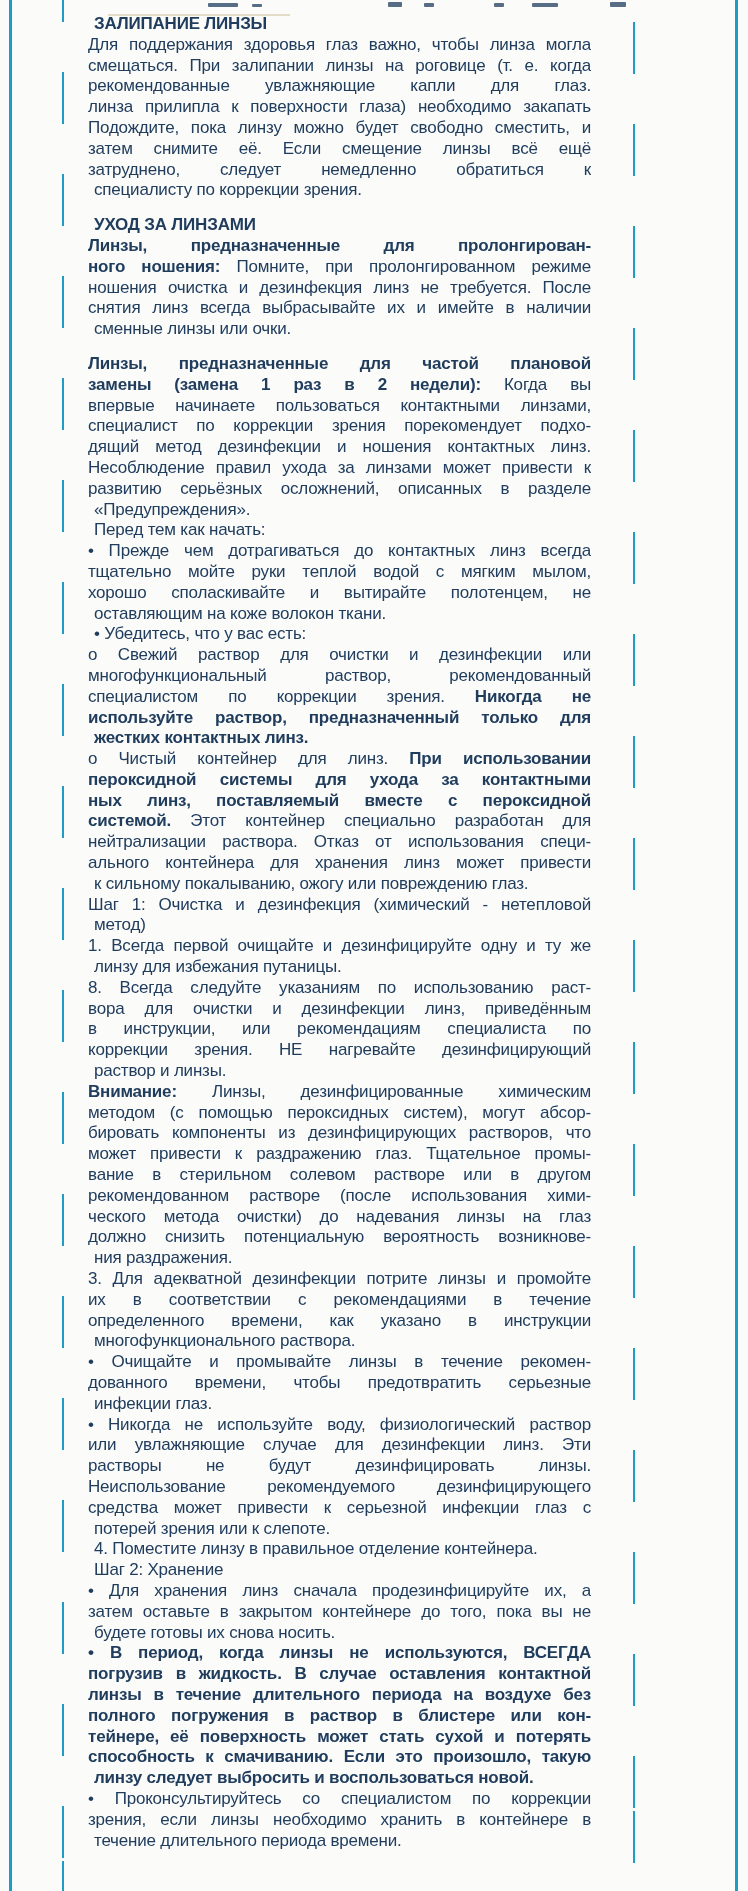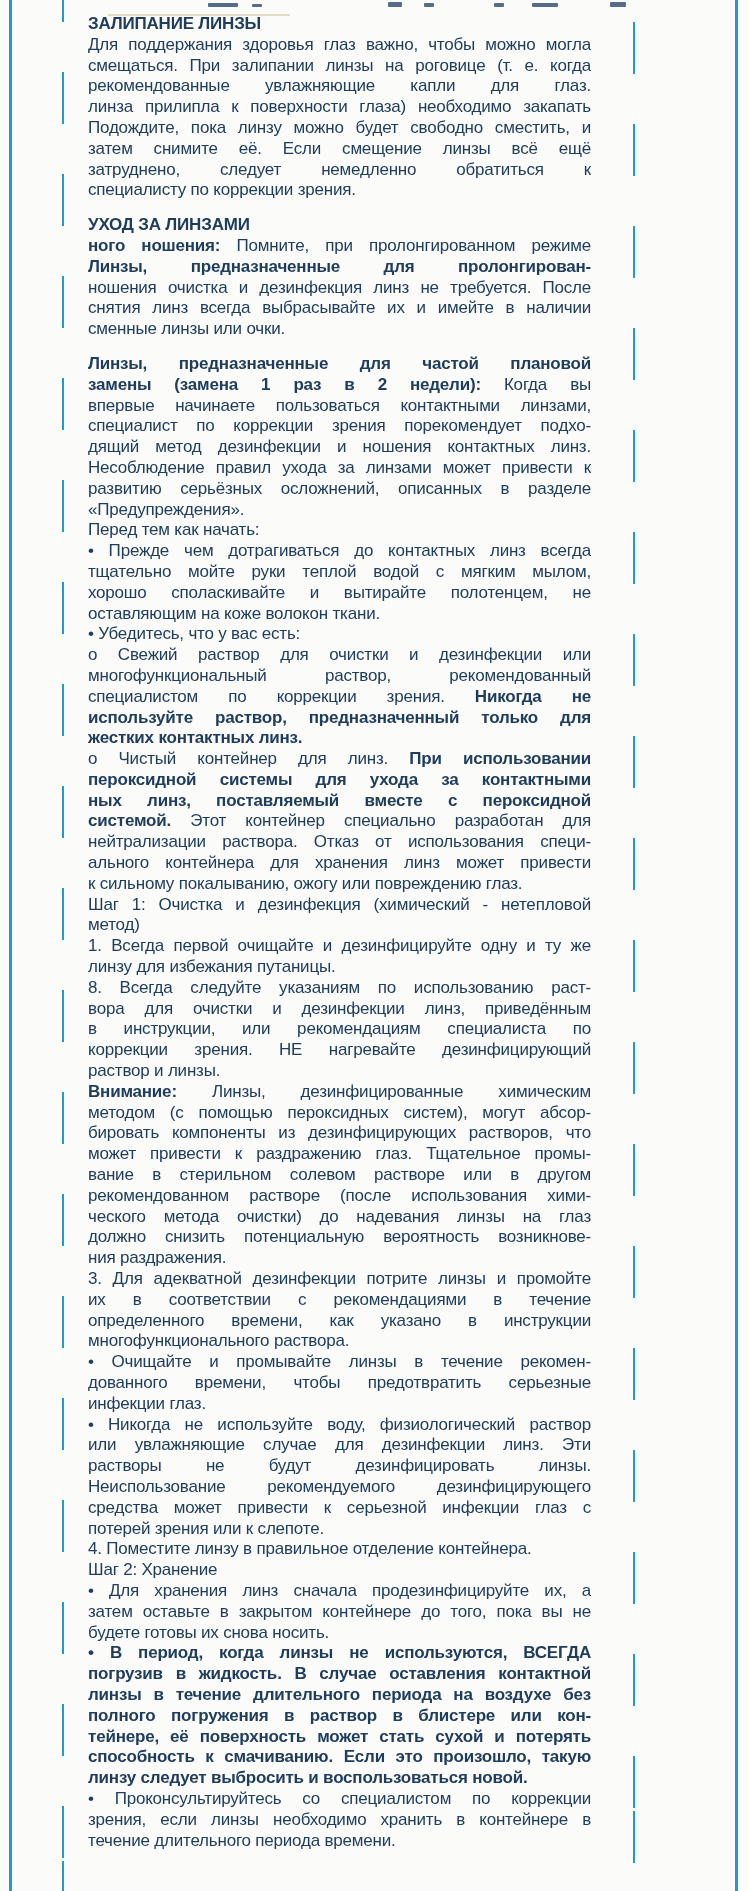--- a/index.html
+++ b/index.html
@@ -24,21 +24,21 @@
 
   .text-col{
     position:absolute;left:88px;top:14px;width:503px;
     color:var(--ink,#203d5e);
     font-size:17px;letter-spacing:-0.2px;
   }
   .line{
     height:20.8px;line-height:20.8px;overflow:hidden;
     text-align:justify;text-align-last:justify;
   }
-  .line.end{text-align-last:left;}
+  .line.end{text-align-last:left;margin-left:6px;}
   .line.blank{height:14px;}
   .b{font-weight:bold;}
 
   
   .top-fragments{position:absolute;left:0;top:0;width:748px;height:10px;}
   .frag{position:absolute;background:var(--ink,#203d5e);opacity:.75;border-radius:1px;}
   .f1{left:208px;top:3px;width:30px;height:4px;}
   .f2{left:252px;top:4px;width:10px;height:3px;}
   .f3{left:388px;top:2px;width:14px;height:5px;}
   .f4{left:424px;top:3px;width:10px;height:4px;}
@@ -64,32 +64,32 @@
     <span class="frag f3"></span>
     <span class="frag f4"></span>
     <span class="frag f5"></span>
     <span class="frag f6"></span>
     <span class="frag f7"></span>
   </div>
   <div class="scan-artifact"></div>
 
   <div class="text-col">
       <div class="line end"><span class="b">ЗАЛИПАНИЕ ЛИНЗЫ</span></div>
-      <div class="line"><span>Для поддержания здоровья глаз важно, чтобы можно могла</span></div>
+      <div class="line"><span>Для поддержания здоровья глаз важно, чтобы линза могла</span></div>
       <div class="line"><span>смещаться. При залипании линзы на роговице (т. е. когда</span></div>
       <div class="line"><span>рекомендованные увлажняющие капли для глаз.</span></div>
       <div class="line"><span>линза прилипла к поверхности глаза) необходимо закапать</span></div>
       <div class="line"><span>Подождите, пока линзу можно будет свободно сместить, и</span></div>
       <div class="line"><span>затем снимите её. Если смещение линзы всё ещё</span></div>
       <div class="line"><span>затруднено, следует немедленно обратиться к</span></div>
       <div class="line end"><span>специалисту по коррекции зрения.</span></div>
       <div class="line blank"></div>
       <div class="line end"><span class="b">УХОД ЗА ЛИНЗАМИ</span></div>
+      <div class="line"><span class="b">Линзы, предназначенные для пролонгирован-</span></div>
       <div class="line"><span class="b">ного ношения:</span><span> Помните, при пролонгированном режиме</span></div>
-      <div class="line"><span class="b">Линзы, предназначенные для пролонгирован-</span></div>
       <div class="line"><span>ношения очистка и дезинфекция линз не требуется. После</span></div>
       <div class="line"><span>снятия линз всегда выбрасывайте их и имейте в наличии</span></div>
       <div class="line end"><span>сменные линзы или очки.</span></div>
       <div class="line blank"></div>
       <div class="line"><span class="b">Линзы, предназначенные для частой плановой</span></div>
       <div class="line"><span class="b">замены (замена 1 раз в 2 недели):</span><span> Когда вы</span></div>
       <div class="line"><span>впервые начинаете пользоваться контактными линзами,</span></div>
       <div class="line"><span>специалист по коррекции зрения порекомендует подхо-</span></div>
       <div class="line"><span>дящий метод дезинфекции и ношения контактных линз.</span></div>
       <div class="line"><span>Несоблюдение правил ухода за линзами может привести к</span></div>

